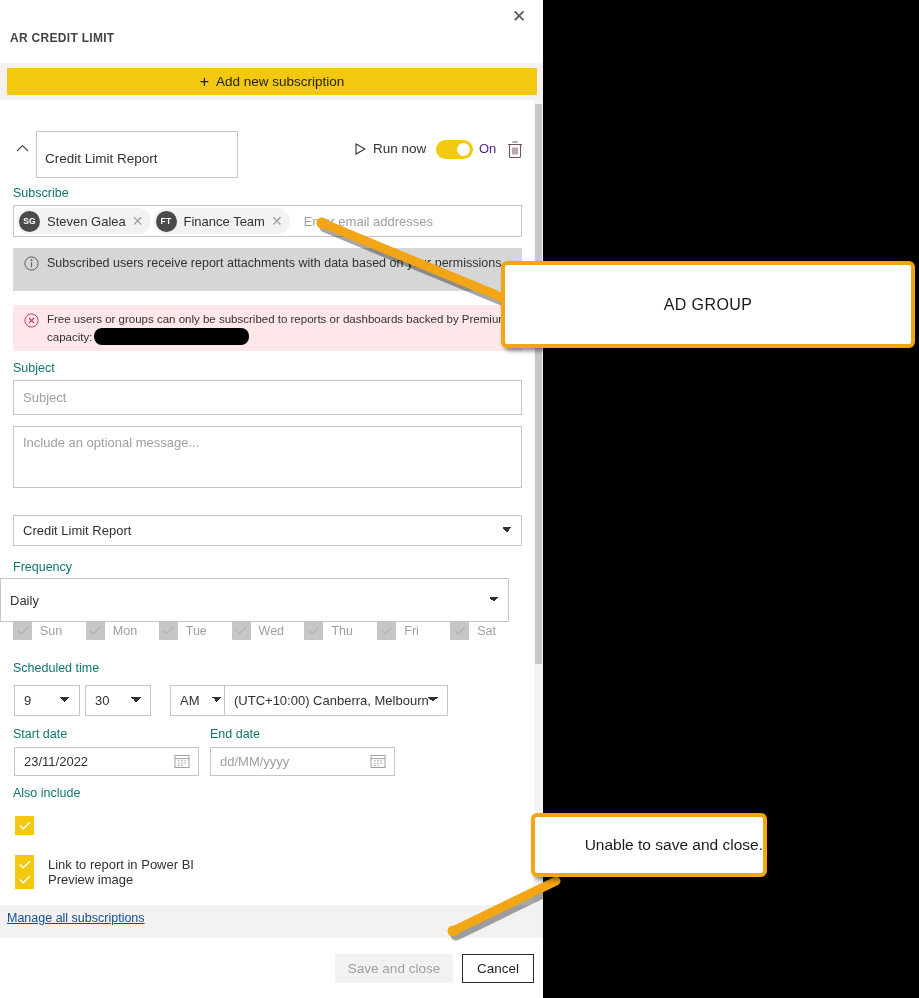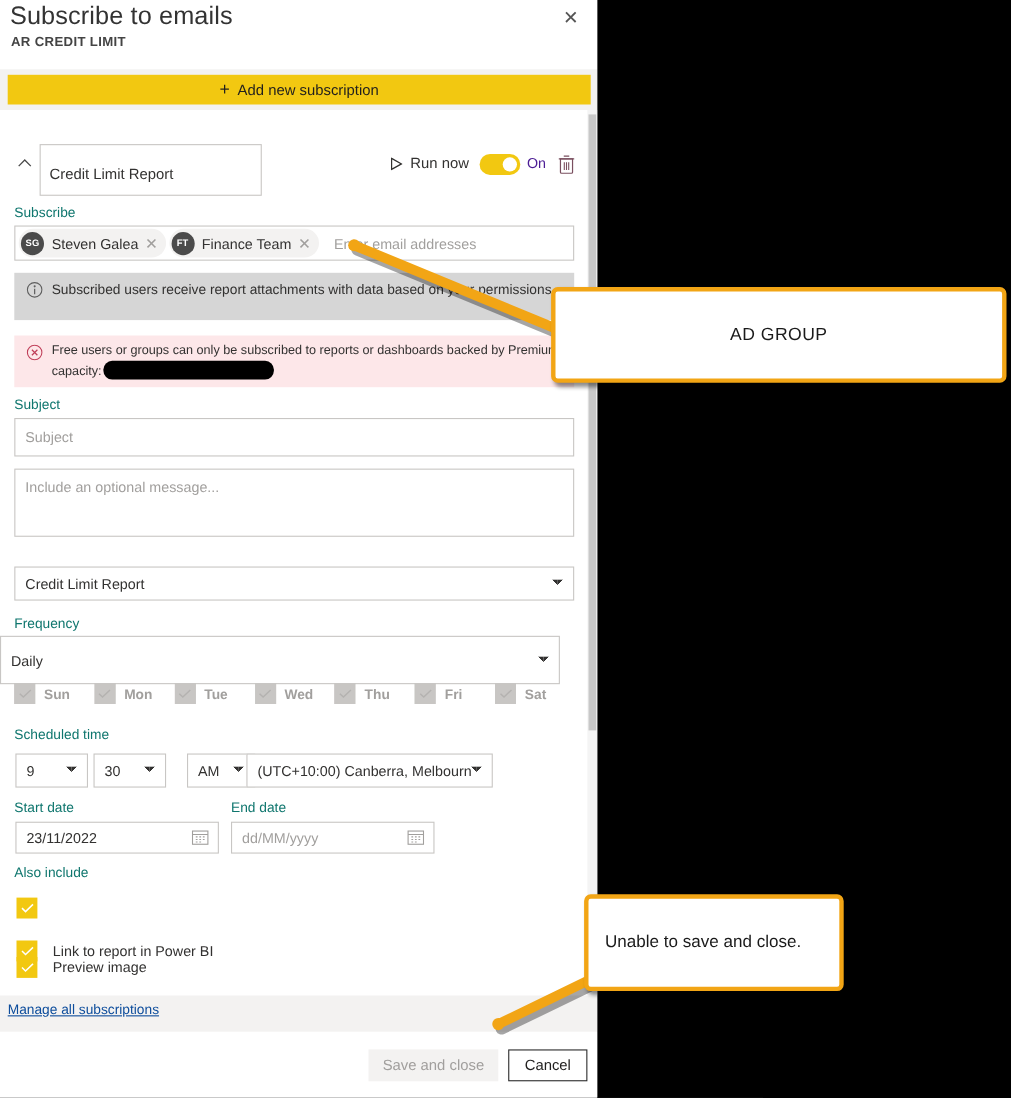--- a/index.html
+++ b/index.html
@@ -358,21 +358,20 @@
   .days {
     position: absolute;
     left: 13px; top: 521px;
     width: 510px;
     display: flex;
   }
   .day {
     display: flex;
     align-items: center;
     width: 78px;
-    font-weight: bold;
   }
   .day .cb {
     width: 19px; height: 19px;
     background: #c8c6c4;
     border: 1px solid #c8c6c4;
     box-sizing: border-box;
     display: flex; align-items: center; justify-content: center;
   }
   .day .cb svg { display: block; }
   .day .lb {
@@ -477,36 +476,35 @@
     width: 414px; height: 87px;
     justify-content: center;
   }
   #callout-ad .ctext {
     font-size: 16px;
     color: #1a1a1a;
     letter-spacing: .4px;
   }
   #callout-save {
     left: 531px; top: 813px;
-    width: 236px; height: 88px;
-    justify-content: flex-start;
+    width: 236px; height: 64px;
+    justify-content: flex-end;
     padding-left: 15px;
   }
   #callout-save .ctext {
     font-size: 15.5px;
     color: #1a1a1a;
   }
 </style>
 </head>
 <body>
 
 <div id="panel">
 
   <div class="pane-header">
-    <div class="pane-title">Subscribe to emails</div>
     <div class="pane-subtitle">AR CREDIT LIMIT</div>
     <button class="close-btn">✕</button>
   </div>
 
   <div class="add-band"></div>
   <button class="add-btn">
     <span class="plus">+</span>
     <span>Add new subscription</span>
   </button>
 

